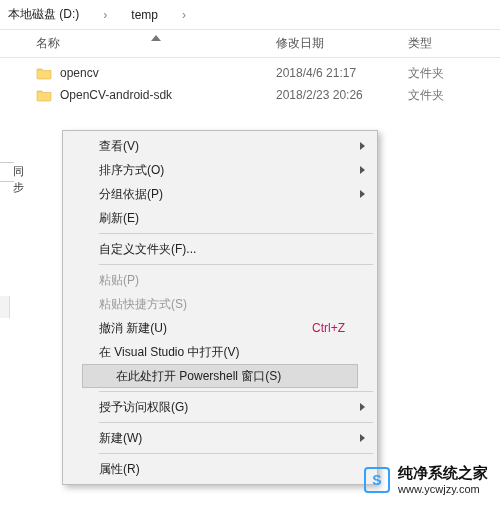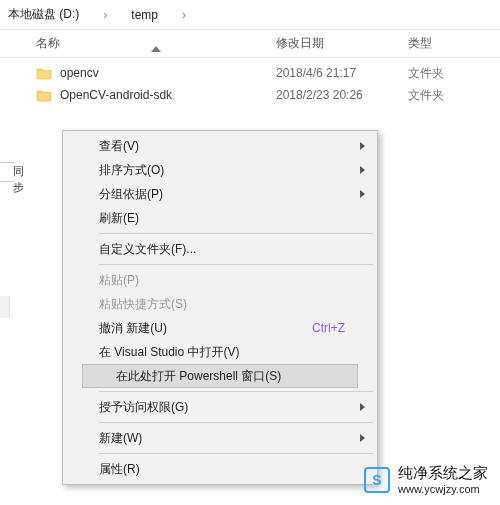--- a/index.html
+++ b/index.html
@@ -26,21 +26,21 @@
   }
   .breadcrumb .sep { color: #888; }
   
   .colheaders {
     display: flex;
     height: 28px;
     align-items: center;
     border-bottom: 1px solid #e5e5e5;
     color: #555;
   }
-  .col-name { flex: 0 0 276px; padding-left: 36px; display: flex; align-items: flex-end; gap: 11px; }
+  .col-name { flex: 0 0 276px; padding-left: 36px; display: flex; align-items: flex-start; gap: 11px; }
   .col-date { flex: 0 0 132px; }
   .col-type { flex: 1; }
   .sort-caret {
     display: inline-block; width: 0; height: 0;
     border-left: 5px solid transparent; border-right: 5px solid transparent;
     border-bottom: 6px solid #777; margin-left: 80px;
   }
   
   .filelist { padding: 4px 0; }
   .filerow {
@@ -73,21 +73,21 @@
   .menu-item {
     position: relative;
     height: 24px;
     display: flex;
     align-items: center;
     padding: 0 30px 0 34px;
     color: #222;
   }
   .menu-item .shortcut {
     margin-left: auto;
-    color: #8b5cf6;
+    color: #be185d;
   }
   .menu-item .submenu-arrow {
     position: absolute;
     right: 10px;
     width: 0; height: 0;
     border-top: 4px solid transparent;
     border-bottom: 4px solid transparent;
     border-left: 5px solid #555;
   }
   .menu-item.disabled { color: #9a9a9a; }
@@ -100,21 +100,21 @@
     position: absolute; right: 12px; bottom: 10px;
     display: flex; align-items: center; gap: 8px;
     color: #111;
   }
   .wm-logo {
     width: 26px; height: 26px; border: 2px solid #34a0ff; border-radius: 4px;
     display: flex; align-items: center; justify-content: center;
     color: #34a0ff; font-weight: bold; font-size: 14px;
   }
   .wm-text { text-align: left; }
-  .wm-title { font-size: 15px; font-weight: 400; }
+  .wm-title { font-size: 15px; font-weight: 700; }
   .wm-url { font-size: 11px; color: #222; }
 </style>
 </head>
 <body>
 
 <div class="breadcrumb">
   <span>本地磁盘 (D:)</span>
   <span class="sep">›</span>
   <span>temp</span>
   <span class="sep">›</span>

